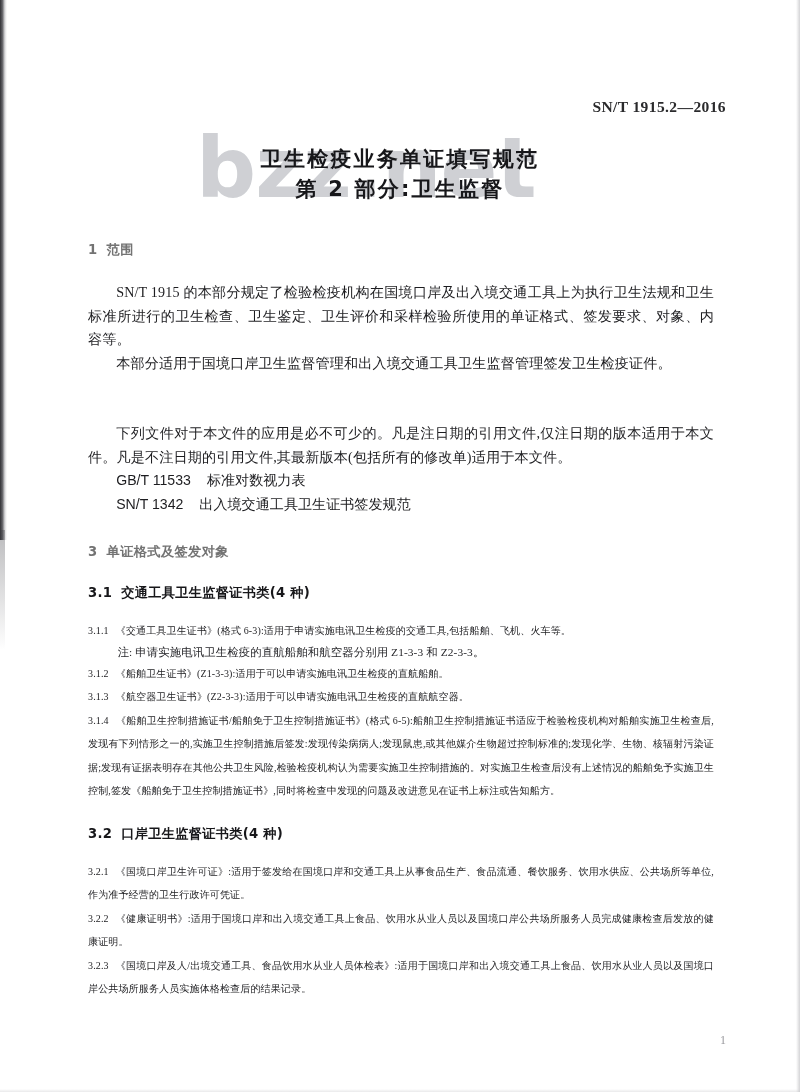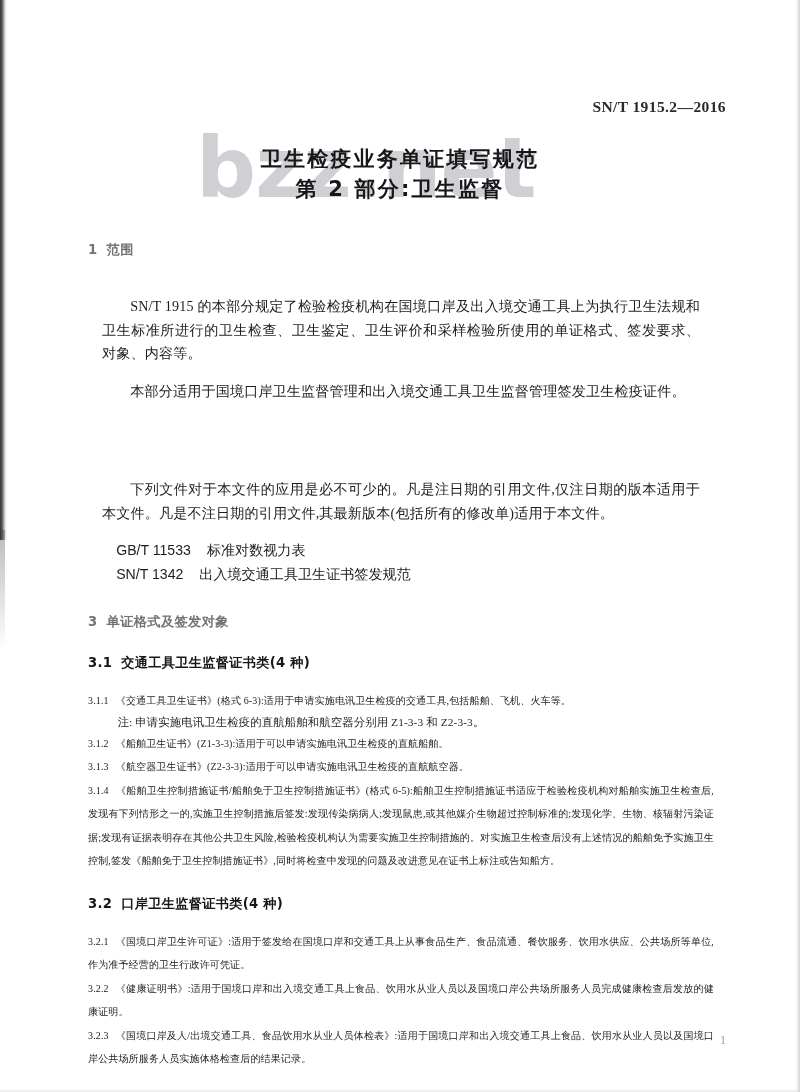--- a/index.html
+++ b/index.html
@@ -146,21 +146,21 @@
     font-family: "DejaVu Sans", "Liberation Sans", sans-serif;
     font-size: 13.2px;
     font-weight: bold;
     color: #17171a;
     letter-spacing: 0.3px;
     line-height: 20px;
   }
   h3.subsec .num { margin-right: 9px; }
 
   p.para {
-    margin: 14px;
+    margin: 0;
     font-family: "Liberation Serif", "DejaVu Serif", serif;
     font-size: 14.1px;
     line-height: 23.5px;
     color: #1d1d20;
     text-align: justify;
     text-justify: inter-ideograph;
     letter-spacing: 0.15px;
   }
   p.indent { text-indent: 2em; }
 

